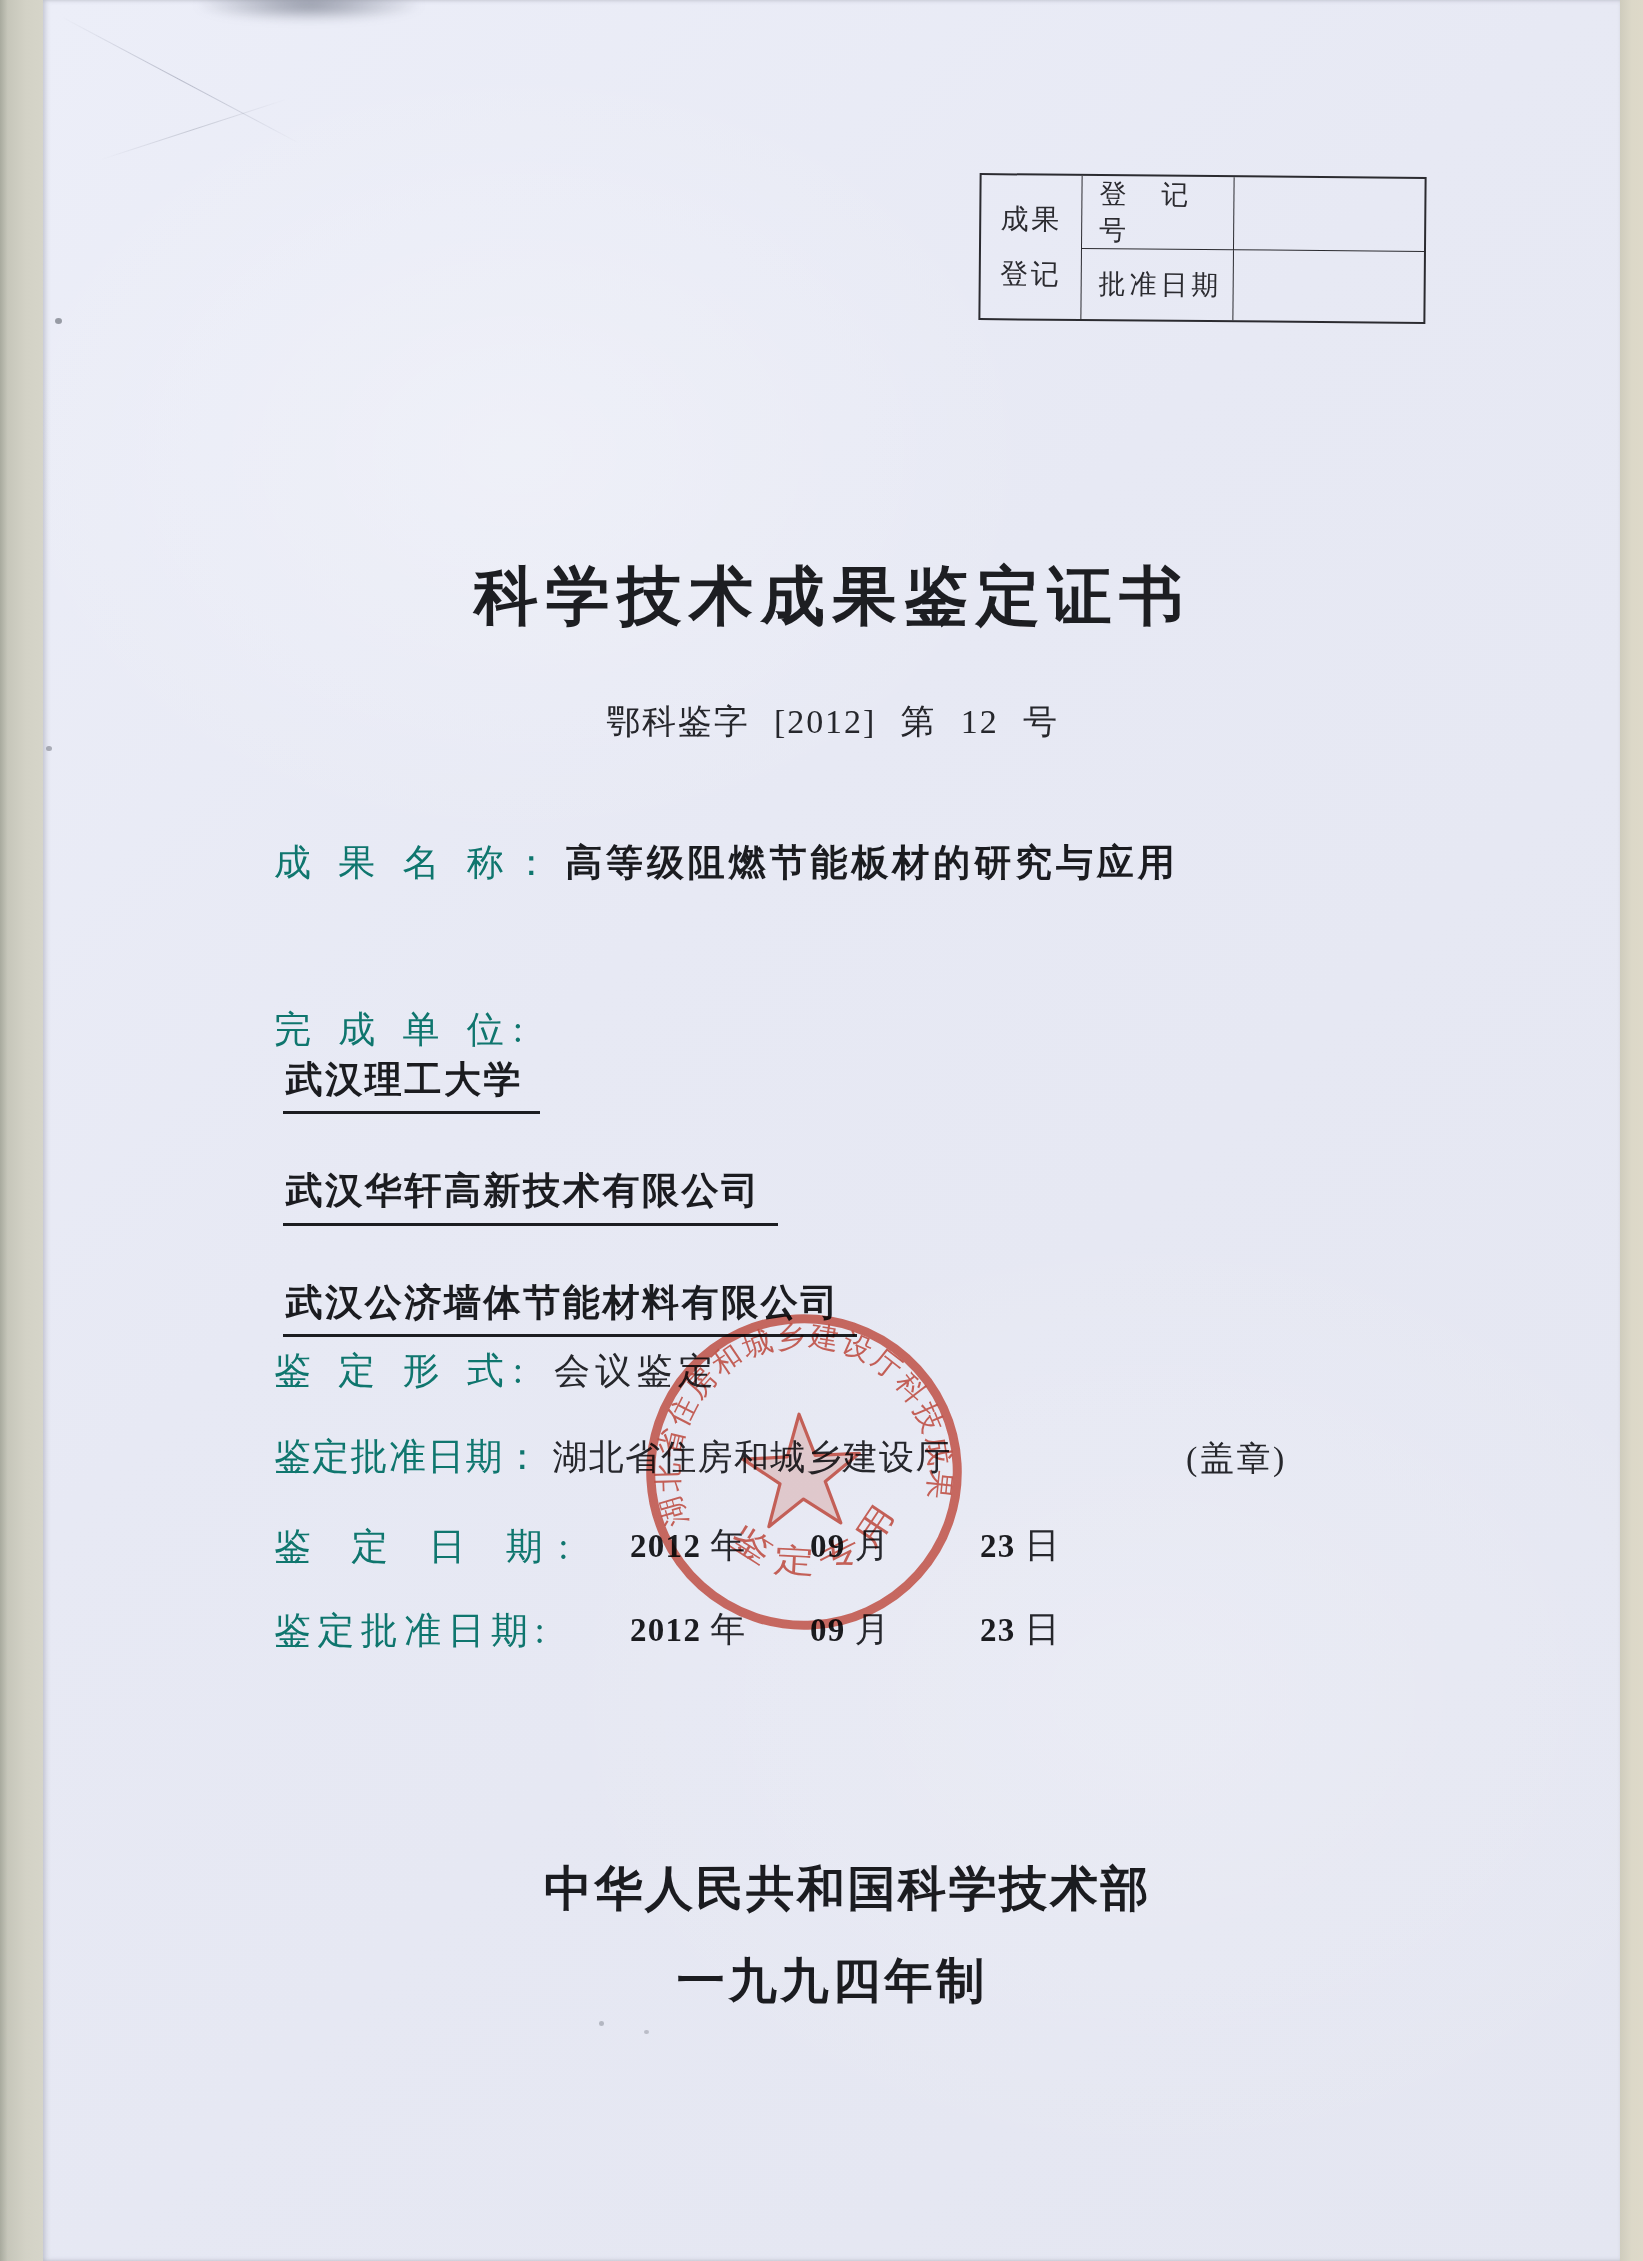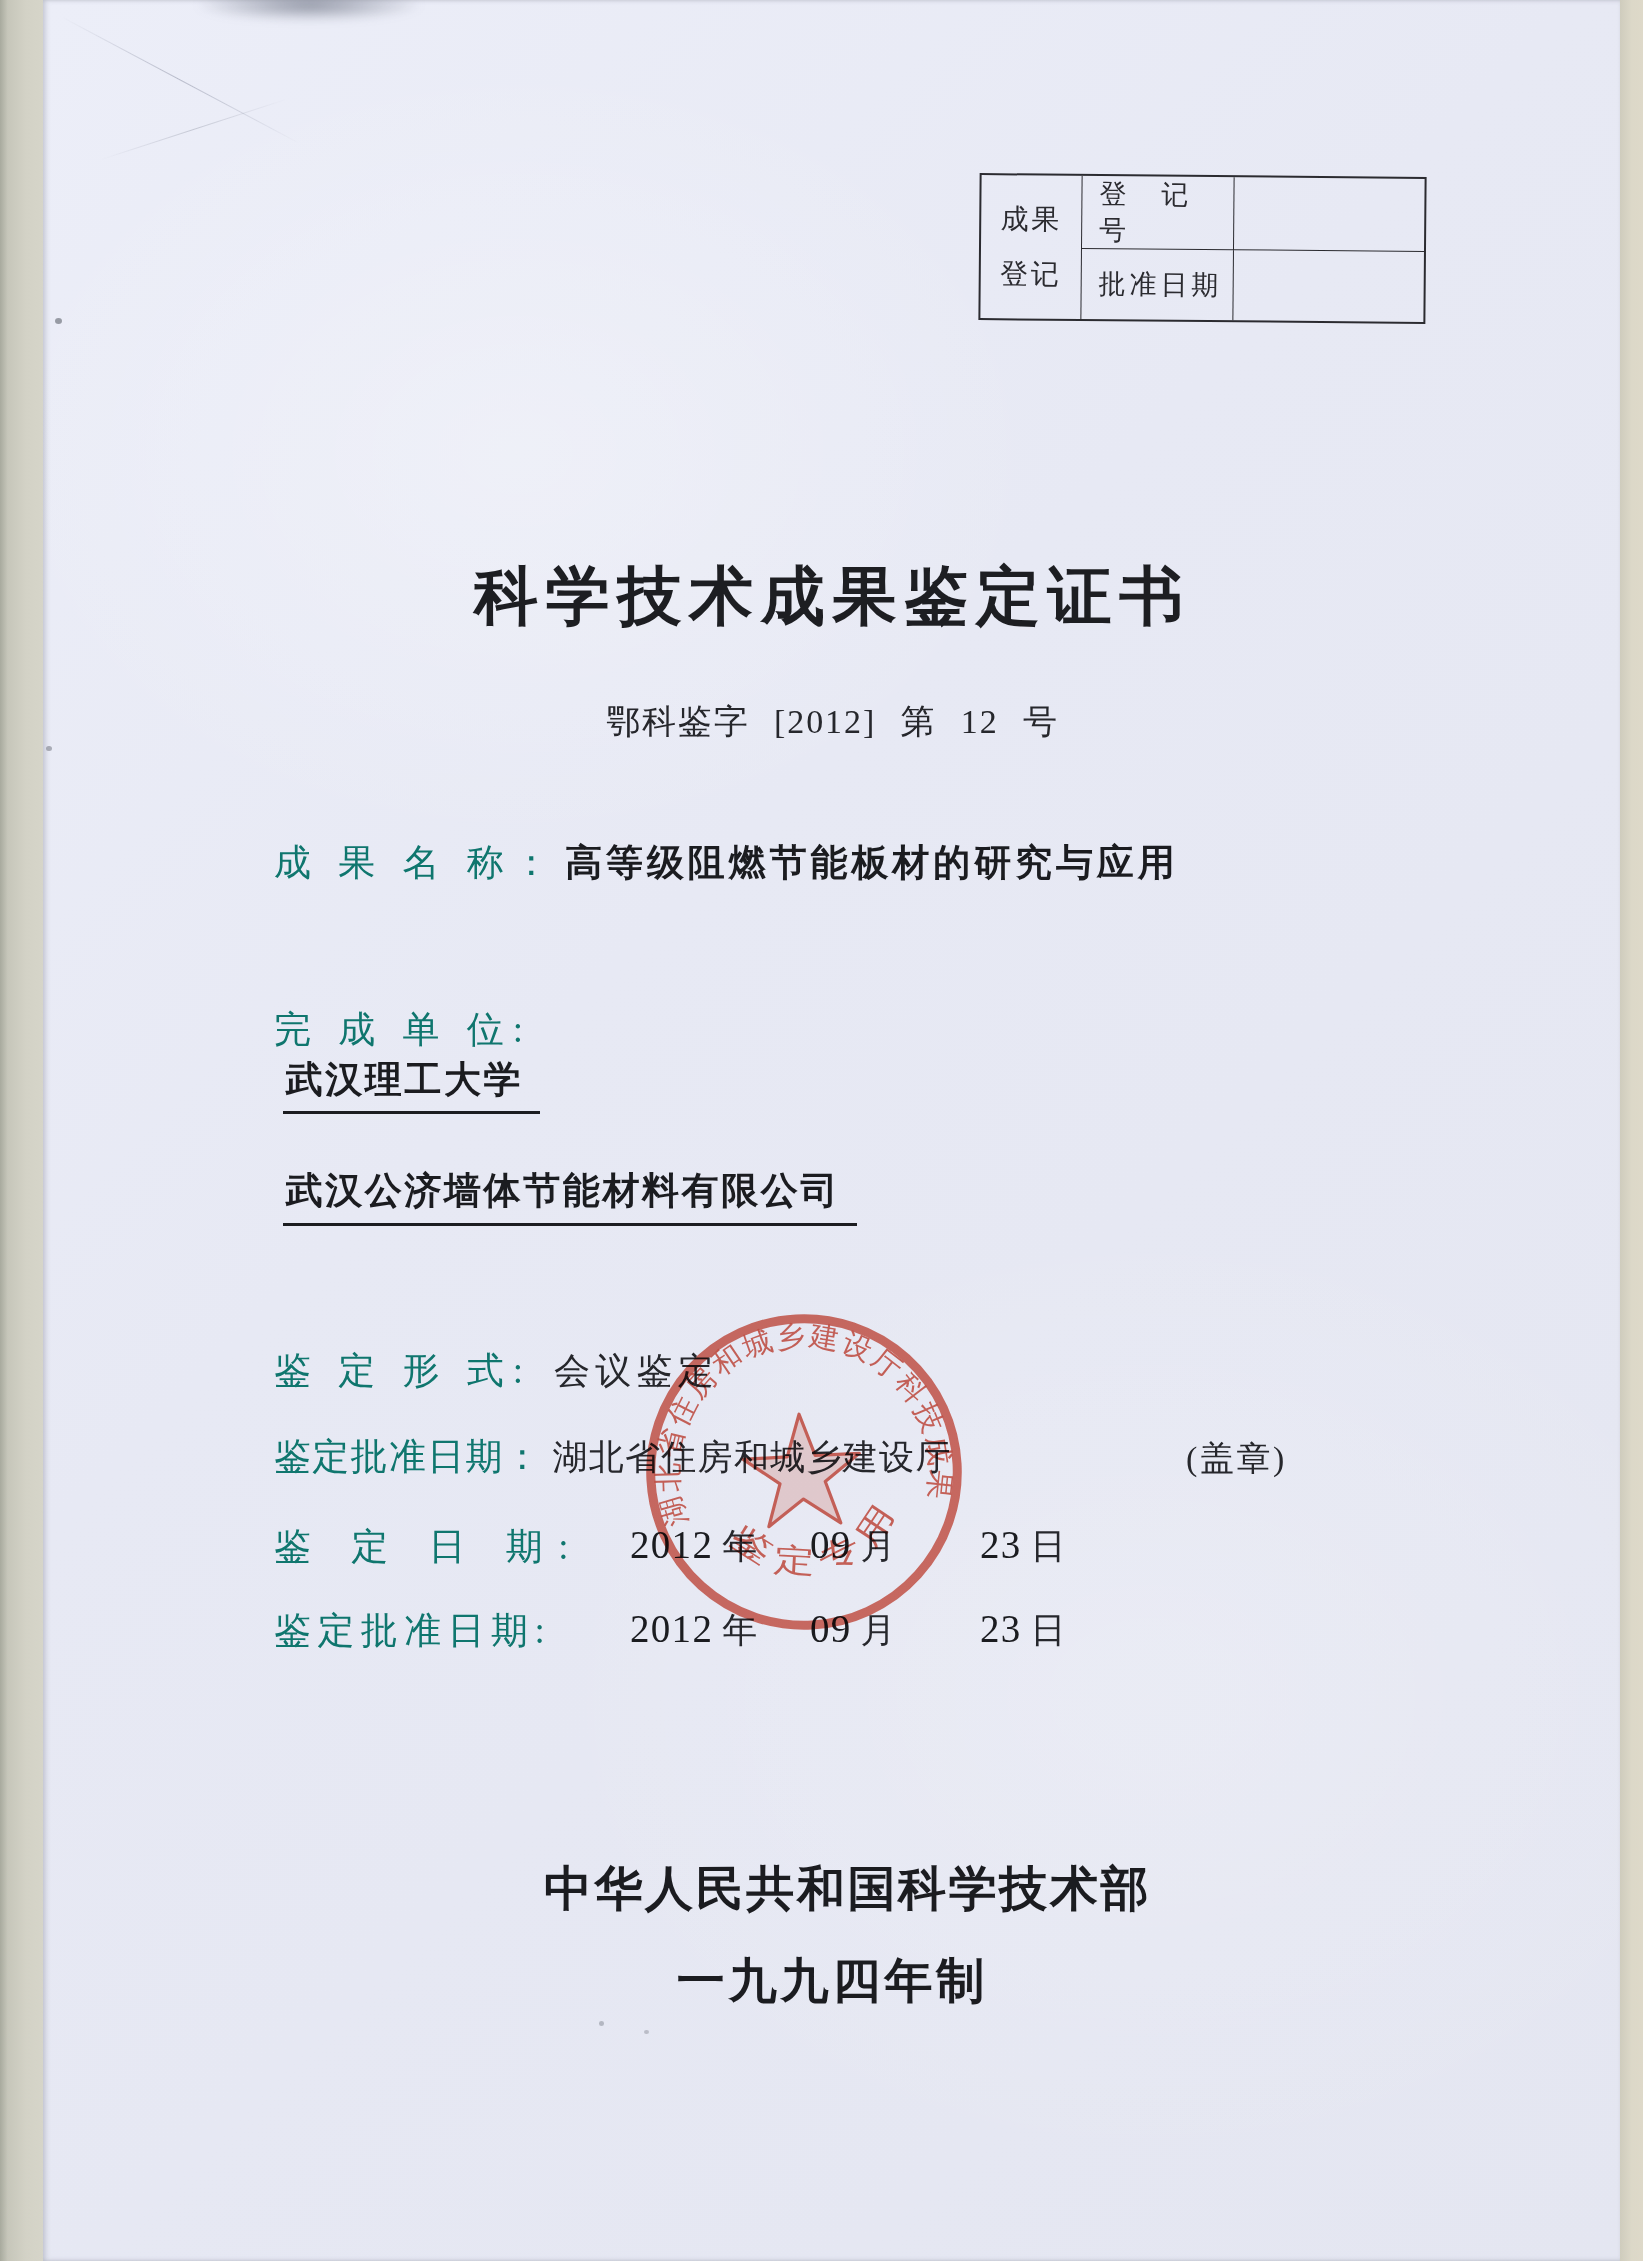--- a/index.html
+++ b/index.html
@@ -68,21 +68,21 @@
 
   .row-form{top:1346px;}
   .row-form .val{font-size:36px;letter-spacing:5.2px;margin-left:22px;color:#26272c;}
   .row-org{top:1432px;width:1289px;}
   .row-org .val{font-size:35px;letter-spacing:1.3px;margin-left:10.3px;color:#26272c;}
   .seal-note{position:absolute;left:912px;top:3.9px;font-size:34px;letter-spacing:2.6px;color:#26272c;}
 
   .row-date1{top:1522px;width:1095px;}
   .row-date2{top:1606px;width:1095px;}
   .dseg{position:absolute;top:0;}
-  .dnum{font-size:39px;font-weight:normal;letter-spacing:1.3px;color:#1b1c20;}
+  .dnum{font-size:33px;font-weight:bold;letter-spacing:1.3px;color:#1b1c20;}
   .dunit{font-size:35px;margin-left:9px;color:#26272c;}
   .seg-y{left:356px;} .seg-m{left:536px;} .seg-d{left:706px;}
 
   .footer-issuer{position:absolute;left:58px;top:1857px;width:1579px;text-align:center;
     font-family:"Liberation Sans","DejaVu Sans",sans-serif;font-weight:bold;
     font-size:48px;letter-spacing:2.6px;color:#1b1c20;}
   .footer-edition{position:absolute;left:43px;top:1949px;width:1579px;text-align:center;
     font-family:"Liberation Sans","DejaVu Sans",sans-serif;font-weight:bold;
     font-size:48px;letter-spacing:3.9px;color:#1b1c20;}
 
@@ -121,20 +121,21 @@
   <div class="subtitle">鄂科鉴字 [2012] 第 12 号</div>
 
   <div class="row row-achievement">
     <span class="flabel">成 果 名 称：</span><span class="val bold-sans">高等级阻燃节能板材的研究与应用</span>
   </div>
 
   <div class="row row-units">
     <span class="flabel">完 成 单 位:</span>
     <div class="units-col">
       <span class="unit-line bold-sans">武汉理工大学</span>
+      <span class="unit-line bold-sans">武汉华轩高新技术有限公司</span>
       <span class="unit-line bold-sans">武汉公济墙体节能材料有限公司</span>
     </div>
   </div>
 
   <div class="row row-form">
     <span class="flabel">鉴 定 形 式:</span><span class="val">会议鉴定</span>
   </div>
 
   <div class="row row-org">
     <span class="flabel tight">鉴定批准日期：</span><span class="val">湖北省住房和城乡建设厅</span>

